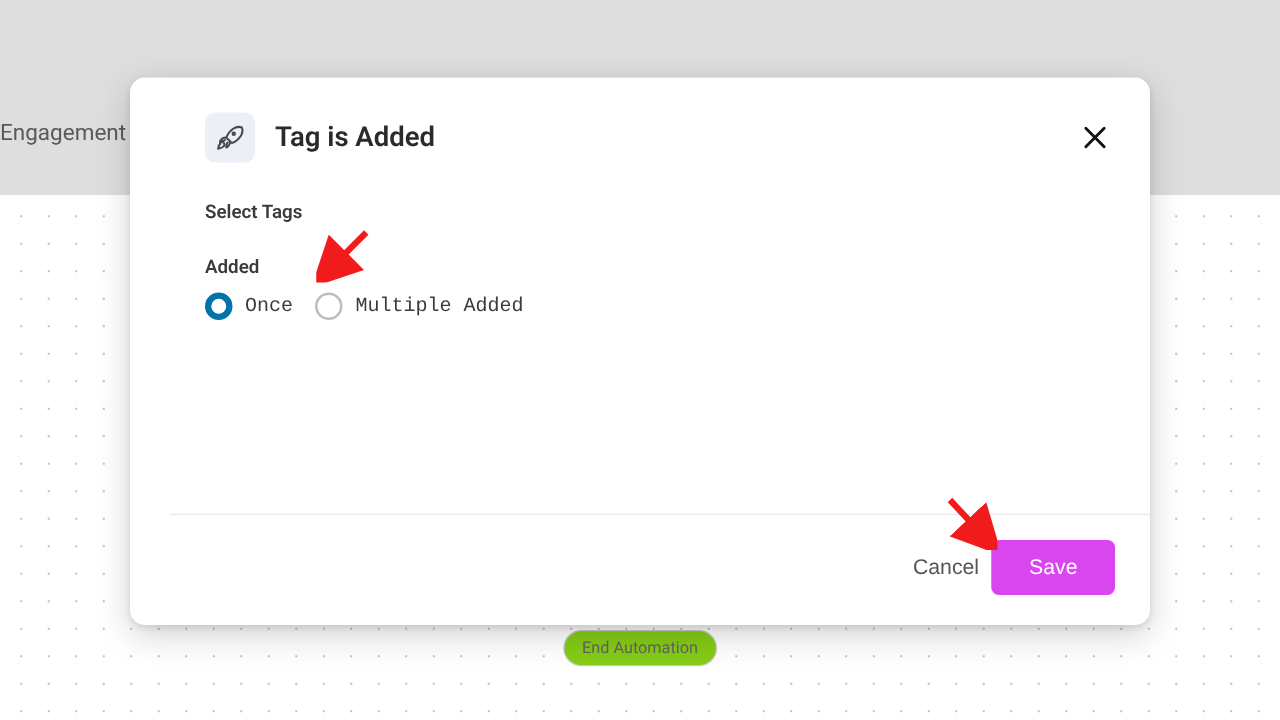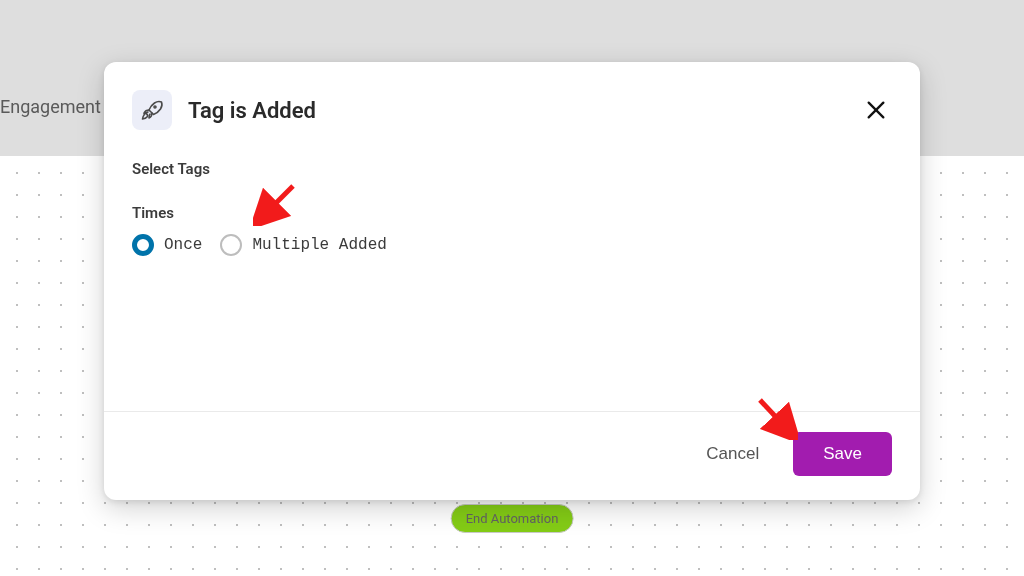--- a/index.html
+++ b/index.html
@@ -3,38 +3,38 @@
   <meta charset="utf-8">
   <style>
     * { box-sizing: border-box; margin: 0; padding: 0; }
     html, body { width: 1024px; height: 576px; overflow: hidden; font-family: -apple-system, BlinkMacSystemFont, "Segoe UI", Roboto, Arial, sans-serif; }
     .bg-top { position: absolute; top: 0; left: 0; right: 0; height: 156px; background: #dedede; }
     .bg-label { position: absolute; left: 0; top: 96px; font-size: 18px; color: #5a5a5a; }
     .bg-bottom { position: absolute; top: 156px; left: 0; right: 0; bottom: 0; background: #fff; }
     .dotgrid { position: absolute; inset: 0; background-image: radial-gradient(circle, #bfbfbf 1px, transparent 1px); background-size: 22px 22px; background-position: 6px 6px; }
     .end-chip { position: absolute; left: 50%; top: 504px; transform: translateX(-50%); border: 1px solid #c9c9c9; background: #84cc16; color: #636363; font-size: 13px; padding: 6px 14px; border-radius: 18px; }
     .overlay { position: absolute; inset: 0; }
-    .modal { position: absolute; left: 104px; top: 62px; width: 816px; height: 438px; background: #fff; border-radius: 12px; box-shadow: 0 8px 28px rgba(0,0,0,0.18), 0 2px 6px rgba(0,0,0,0.10); display: flex; flex-direction: column; }
+    .modal { position: absolute; left: 104px; top: 62px; width: 816px; height: 438px; background: #fff; border-radius: 12px; box-shadow: 0 8px 28px rgba(0,0,0,0.18), 0 2px 6px rgba(0,0,0,0.10); display: flex; flex-direction: column; padding-left: 32px; }
     .modal-header { display: flex; align-items: center; padding: 28px 28px 10px 28px; }
     .icon-badge { width: 40px; height: 40px; border-radius: 8px; background: #eceef8; display: flex; align-items: center; justify-content: center; margin-right: 16px; }
     .modal-title { font-size: 22px; font-weight: 600; color: #2a2a2a; flex: 1; }
     .close-btn { width: 32px; height: 32px; display: flex; align-items: center; justify-content: center; cursor: pointer; }
     .modal-body { padding: 12px 28px 0 28px; flex: 1; }
     .field-label { font-size: 15px; font-weight: 600; color: #3b3b3b; margin-bottom: 10px; margin-top: 8px; }
     .tag-input-wrap { border: 1px solid #d6d6d6; border-radius: 6px; padding: 10px 14px; font-size: 16px; color: #333; display: flex; align-items: center; min-height: 44px; }
     .tag-input { border: none; outline: none; flex: 1; font-size: 16px; color: #333; background: transparent; }
     .runs-label { font-size: 15px; font-weight: 600; color: #3b3b3b; margin-top: 26px; margin-bottom: 12px; }
     .radio-row { display: flex; gap: 18px; font-family: Liberation Mono, monospace; }
     .radio-item { display: flex; align-items: center; gap: 10px; cursor: pointer; }
     .radio-outer { width: 22px; height: 22px; border-radius: 50%; border: 2px solid #bdbdbd; display: flex; align-items: center; justify-content: center; background: #fff; }
     .radio-item.selected .radio-outer { border-color: #0073aa; border-width: 5px; }
     .radio-text { font-size: 16px; color: #3b3b3b; }
-    .modal-footer { border-top: 1px solid #eaeaea; padding: 20px 28px 24px; display: flex; justify-content: flex-end; gap: 24px; align-items: center; }
+    .modal-footer { border-top: 1px solid #eaeaea; padding: 20px 28px 24px; display: flex; justify-content: flex-end; align-items: center; }
     .btn-cancel { font-size: 17px; color: #555; background: transparent; border: none; cursor: pointer; padding: 8px 10px; }
-    .btn-save { font-size: 17px; color: #fff; background: #a21caf; border: none; border-radius: 6px; padding: 12px 30px; cursor: pointer; }
+    .btn-save { font-size: 17px; color: #fff; background: #d946ef; border: none; border-radius: 6px; padding: 12px 30px; cursor: pointer; }
     .arrow { position: absolute; pointer-events: none; }
   </style>
 </head>
 <body>
 
 <div class="bg-top">
   <span class="bg-label">Engagement</span>
 </div>
 <div class="bg-bottom">
   <div class="dotgrid"></div>
@@ -59,21 +59,21 @@
         <svg width="22" height="22" viewBox="0 0 24 24">
           <line x1="4" y1="4" x2="20" y2="20" stroke="#111" stroke-width="2.5" stroke-linecap="round"></line>
           <line x1="20" y1="4" x2="4" y2="20" stroke="#111" stroke-width="2.5" stroke-linecap="round"></line>
         </svg>
       </div>
     </div>
 
     <div class="modal-body">
       <div class="field-label">Select Tags</div>
 
-      <div class="runs-label">Times</div>
+      <div class="runs-label">Added</div>
       <div class="radio-row">
         <div class="radio-item selected">
           <span class="radio-outer"></span>
           <span class="radio-text">Once</span>
         </div>
         <div class="radio-item">
           <span class="radio-outer"></span>
           <span class="radio-text">Multiple Added</span>
         </div>
       </div>

